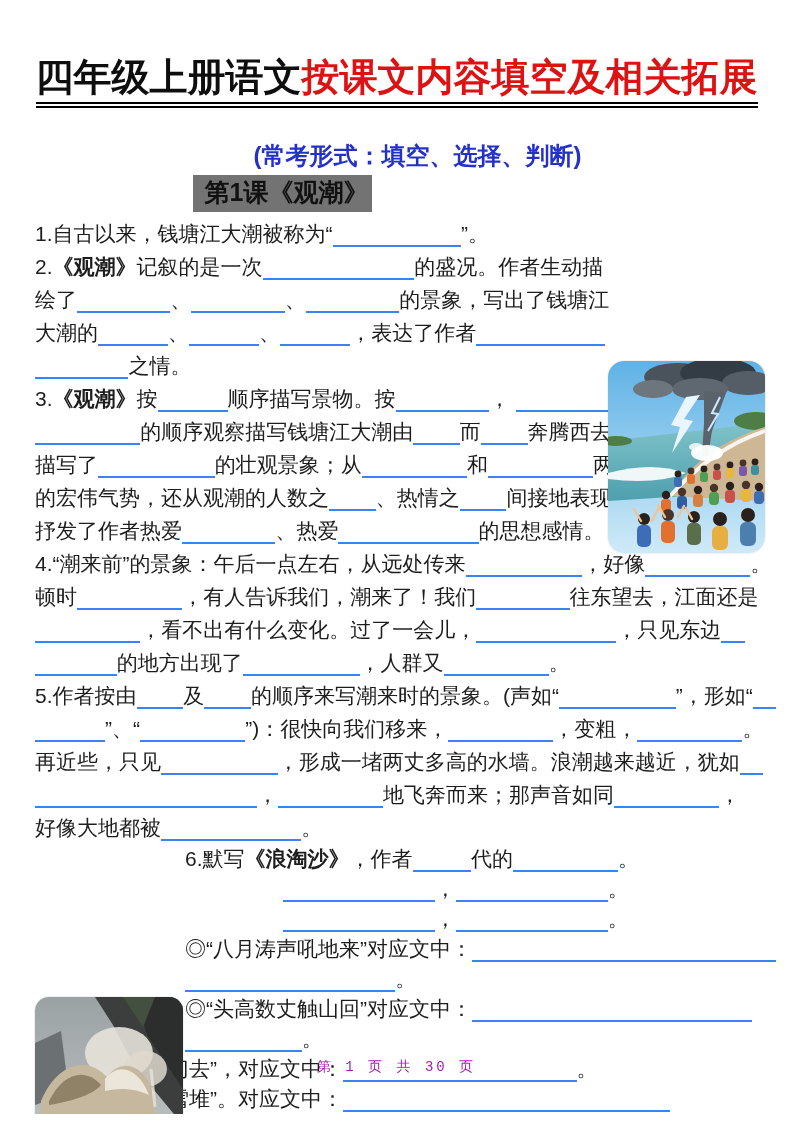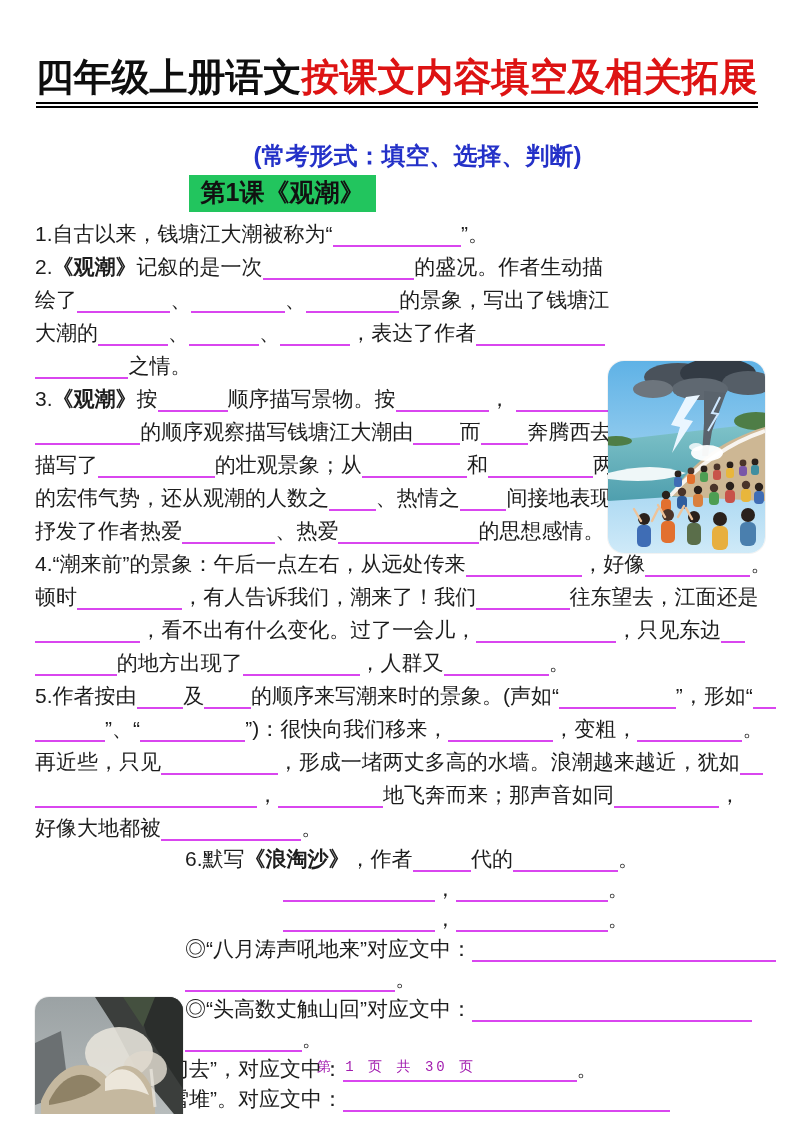--- a/index.html
+++ b/index.html
@@ -26,39 +26,39 @@
   .subtitle{
     margin-top:6px;
     font-size:24px; font-weight:600;
     color:#2431c8;
     padding-left:42px;
   }
   .lesson-row{ width:565px; text-align:center; margin-top:3px; }
   .lesson{
     display:inline-block;
     font-size:25px; font-weight:800; color:#111;
-    background:#22c55e;
-    padding:1px 12px 3px 12px;
+    background:#737373;
+    padding:1px 4px 3px 12px;
   }
   
   main{
     position:relative;
     margin-top:5px;
     padding:0 26px 0 35px;
   }
   .line{
     font-size:21px;
     line-height:33px;
     white-space:nowrap;
     color:#1d1d1d;
   }
   .line b{ font-weight:700; }
   .blank{
     color:transparent;
-    border-bottom:2px solid #d946ef;
+    border-bottom:2px solid #3b82f6;
   }
   .sec6 .line{ line-height:30px; }
   .ind{ margin-left:150px; }
   .poem{ margin-left:248px; }
   
   figure{ margin:0; padding:0; position:absolute; overflow:hidden; }
   .img-topright{
     left:608px; top:144px; width:157px; height:192px;
     border-radius:16px;
     box-shadow:0 0 0 1px rgba(0,0,0,.05);

